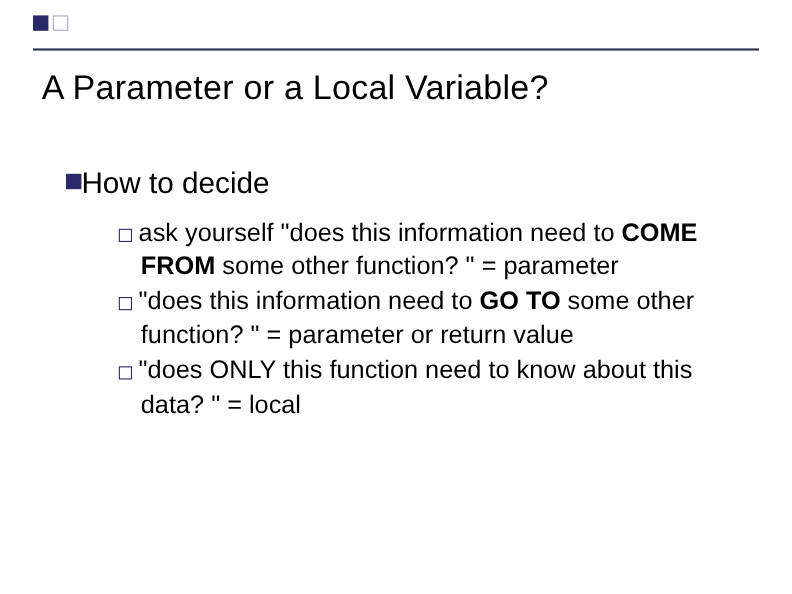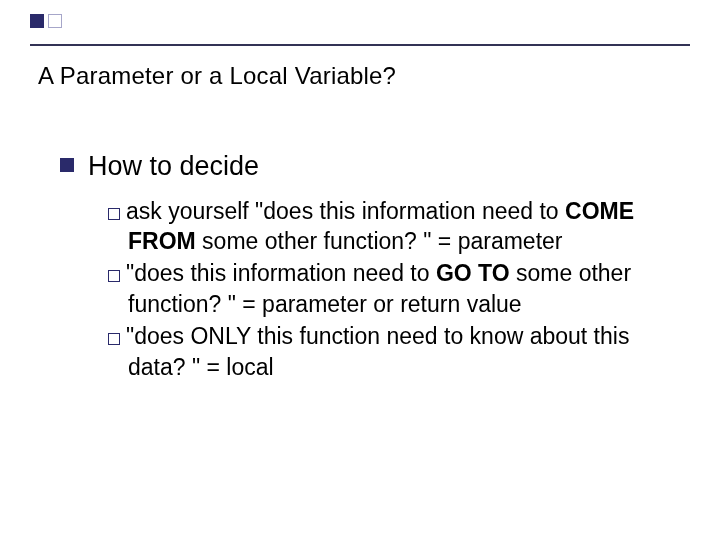--- a/index.html
+++ b/index.html
@@ -28,34 +28,33 @@
     top: 44px;
     left: 30px;
     right: 30px;
     border: none;
     border-top: 2px solid #333355;
   }
   .title {
     position: absolute;
     top: 62px;
     left: 38px;
-    font-size: 24px;
+    font-size: 31px;
     font-weight: normal;
     letter-spacing: 0.2px;
   }
   .content {
     position: absolute;
     top: 150px;
     left: 60px;
     right: 50px;
   }
   .level1 {
     display: flex;
     align-items: flex-start;
-    gap: 14px;
     margin-bottom: 12px;
   }
   .bullet1 {
     width: 14px;
     height: 14px;
     background: #2a2a6a;
     margin-top: 8px;
     flex: 0 0 auto;
   }
   .level1-text {

